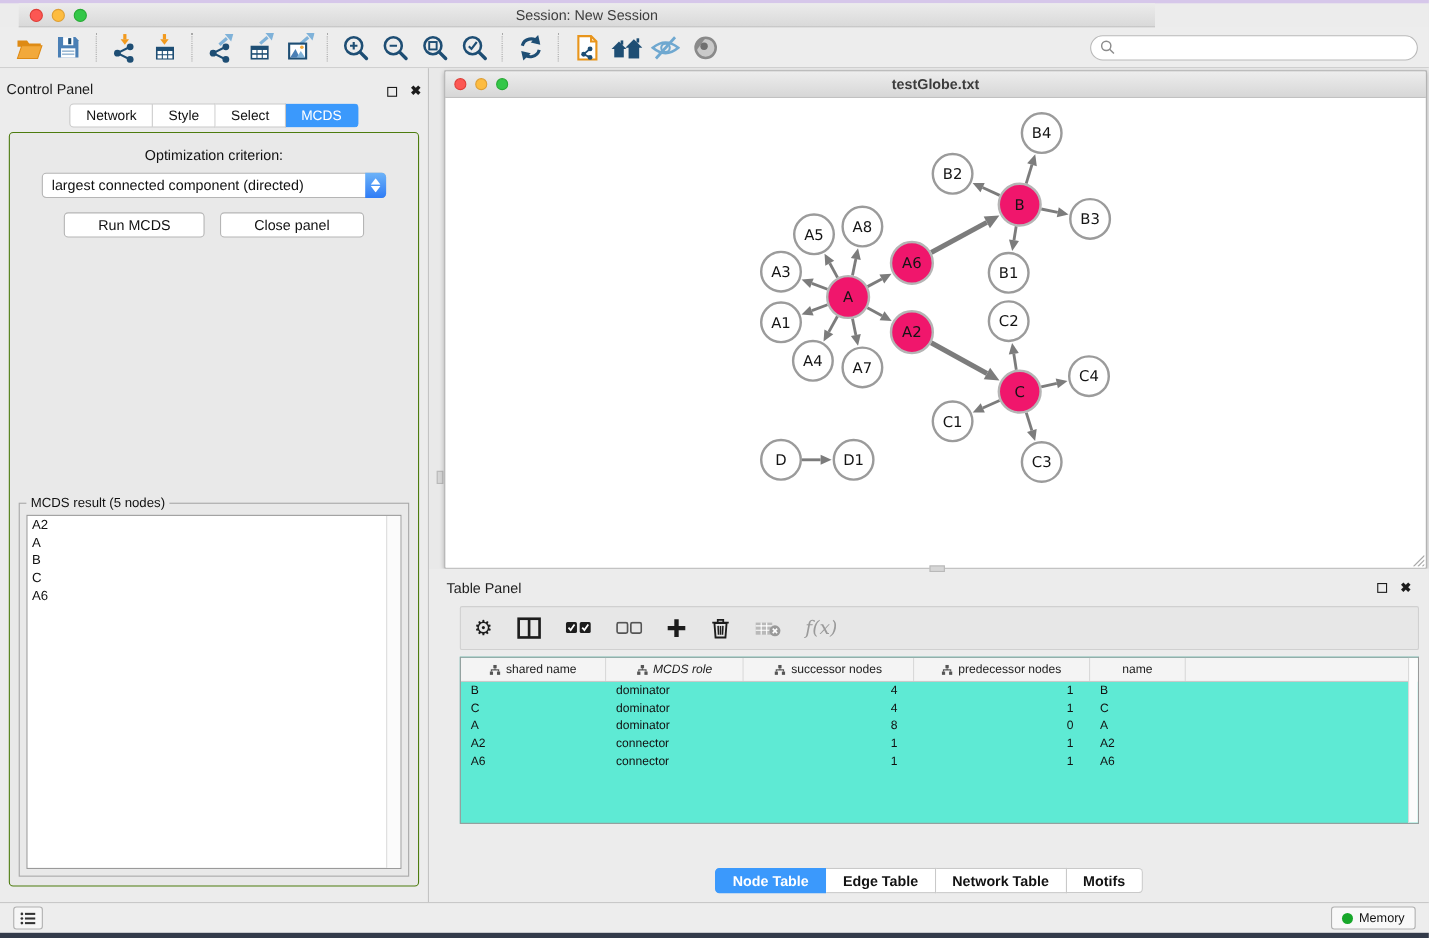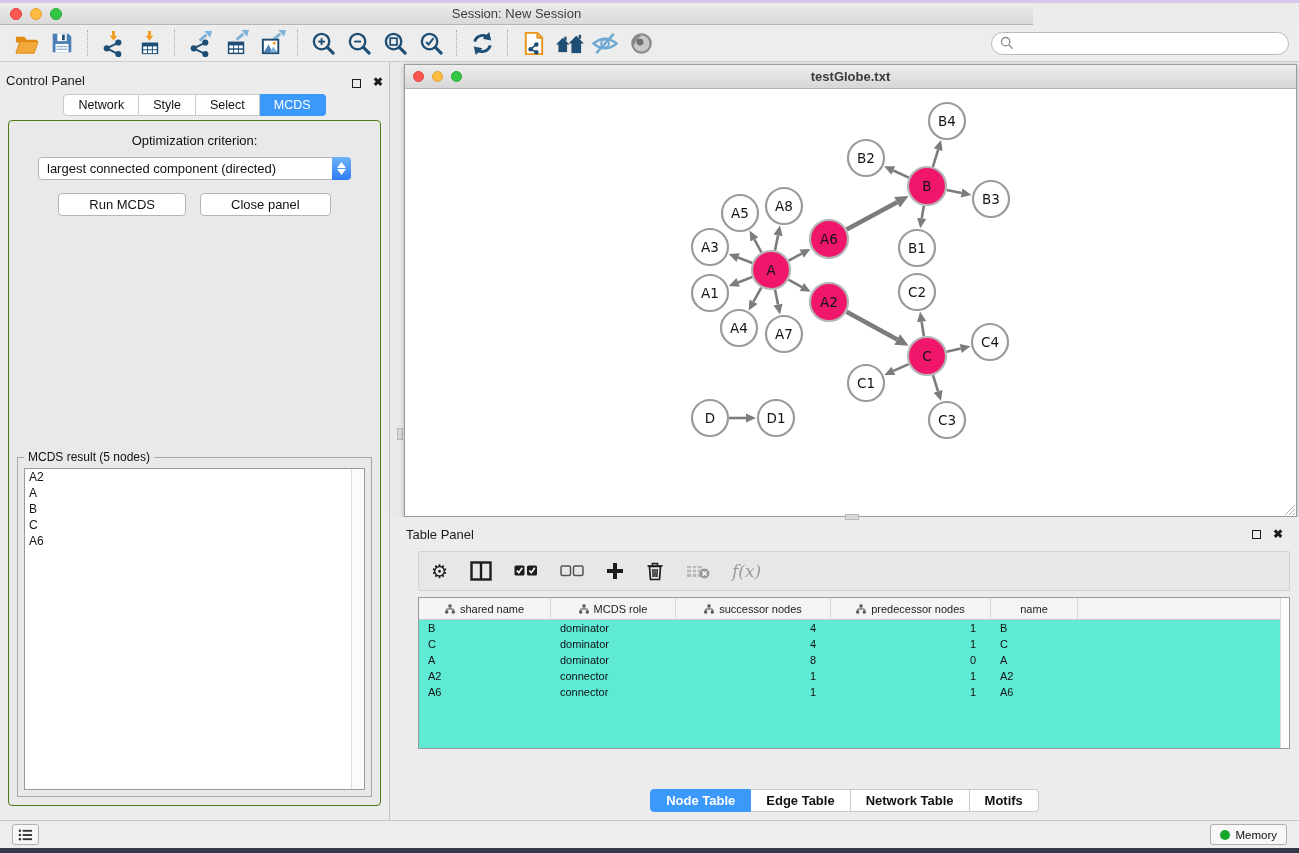--- a/index.html
+++ b/index.html
@@ -2,21 +2,21 @@
 <html><head>
 <meta charset="utf-8">
 <style>
   * { box-sizing: border-box; margin: 0; padding: 0; }
   html,body { width:1299px; height:853px; }
   body { font-family:"Liberation Sans", sans-serif; background:#ececec; position:relative; overflow:hidden; }
   .strip-top { position:absolute; left:0; top:0; width:1299px; height:3px; background:#d6c7ea; }
   .strip-bottom { position:absolute; left:0; top:848px; width:1299px; height:5px; background:#333b4a; }
 
   
-  .titlebar { position:absolute; left:0; top:3px; width:1033px; height:22px;
+  .titlebar { position:absolute; left:17px; top:3px; width:1033px; height:22px;
     background:linear-gradient(#ececec,#d9d9d9); border-bottom:1px solid #b6b6b6;
     display:flex; align-items:center; }
   .lights { display:flex; gap:8px; margin-left:10px; }
   .light { width:12px; height:12px; border-radius:50%; }
   .light.red { background:#fc5753; border:1px solid #df3e38; }
   .light.yellow { background:#fdbc40; border:1px solid #de9f34; }
   .light.green { background:#33c748; border:1px solid #27aa35; }
   .titlebar .title { position:absolute; left:0; right:0; text-align:center; font-size:13px; color:#3e3e3e; }
 
   
@@ -501,21 +501,21 @@
       <div class="thead">
           <div class="th" style="width: 132px;">
             <svg width="10" height="10" viewBox="0 0 10 10">
               <rect x="3.5" y="0.5" width="3" height="3" fill="#555"></rect>
               <rect x="0.2" y="6.5" width="3" height="3" fill="#555"></rect>
               <rect x="6.8" y="6.5" width="3" height="3" fill="#555"></rect>
               <path d="M5 3.5 V5 M1.7 6.5 V5 H8.3 V6.5" stroke="#555" fill="none" stroke-width="1"></path>
             </svg>
             <span>shared name</span>
           </div>
-          <div class="th" style="width: 125px;">
+          <div class="th" style="width: 125px; font-style: italic;">
             <svg width="10" height="10" viewBox="0 0 10 10">
               <rect x="3.5" y="0.5" width="3" height="3" fill="#555"></rect>
               <rect x="0.2" y="6.5" width="3" height="3" fill="#555"></rect>
               <rect x="6.8" y="6.5" width="3" height="3" fill="#555"></rect>
               <path d="M5 3.5 V5 M1.7 6.5 V5 H8.3 V6.5" stroke="#555" fill="none" stroke-width="1"></path>
             </svg>
             <span>MCDS role</span>
           </div>
           <div class="th" style="width: 155px;">
             <svg width="10" height="10" viewBox="0 0 10 10">

